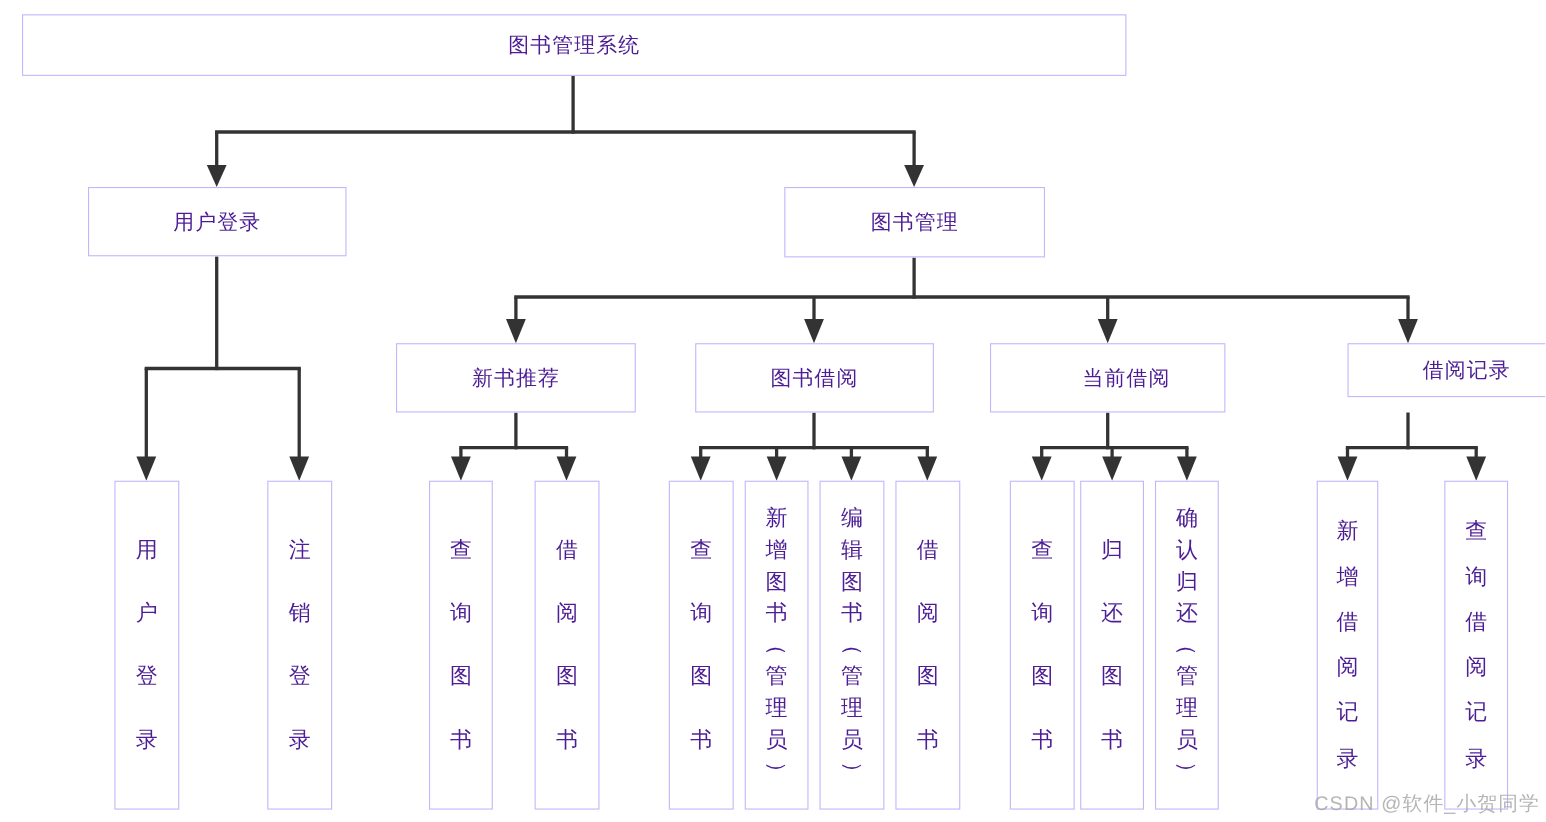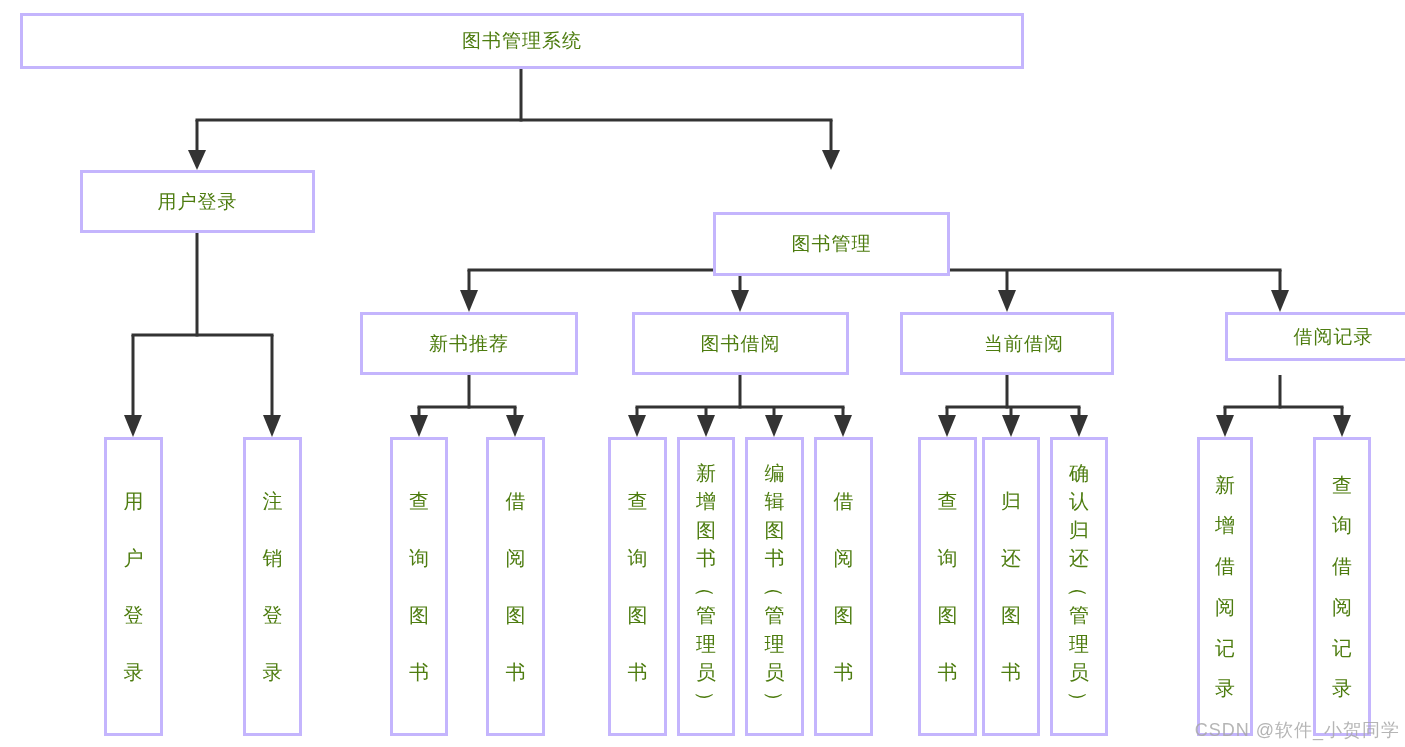--- a/index.html
+++ b/index.html
@@ -7,24 +7,24 @@
     position:relative;
     width:1405px; height:747px;
     background:#ffffff;
     font-family:"Liberation Sans", sans-serif;
     overflow:hidden;
   }
   .connectors { position:absolute; left:0; top:0; width:1405px; height:747px; }
   .node {
     position:absolute;
     background:#ffffff;
-    border:3px solid #c4b5fd;
+    border:1px solid #c4b5fd;
     box-sizing:border-box;
     display:flex; align-items:center; justify-content:center;
-    color:#4d7c0f;
+    color:#4c1d95;
     font-size:19px;
     letter-spacing:1px;
   }
   .hnode { height:56px; }
   .leaf { top:437px; height:299px; }
   .v-label {
     height:100%; width:100%;
     box-sizing:border-box;
     padding:14px 0;
     display:flex; flex-direction:column;
@@ -111,21 +111,21 @@
       <line x1="1225" y1="407" x2="1225" y2="418"></line>
       <line x1="1342" y1="407" x2="1342" y2="418"></line>
       <polygon points="1216,415 1234,415 1225,437" stroke="none"></polygon>
       <polygon points="1333,415 1351,415 1342,437" stroke="none"></polygon>
     </g>
   </svg>
 
   <div class="node hnode" style="left:20px; top:13px; width:1004px;">图书管理系统</div>
 
   <div class="node hnode" style="left:80px; top:170px; width:235px; height:63px;text-align:center;">用户登录</div>
-  <div class="node hnode" style="left:713px; top:170px; width:237px; height:64px;margin-top:42px;">图书管理</div>
+  <div class="node hnode" style="left:713px; top:170px; width:237px; height:64px;">图书管理</div>
 
   <div class="node hnode" style="left:360px; top:312px; width:218px; height:63px;">新书推荐</div>
   <div class="node hnode" style="left:632px; top:312px; width:217px; height:63px;">图书借阅</div>
   <div class="node hnode" style="left:900px; top:312px; width:214px; height:63px;padding-left:34px;">当前借阅</div>
   <div class="node hnode" style="left:1225px; top:312px; width:217px; height:49px;">借阅记录</div>
 
   <div class="node leaf" style="left:104px; width:59px;">
     <span class="v-label">
         <span class="vchar">用</span>
         <span class="vchar">户</span>

